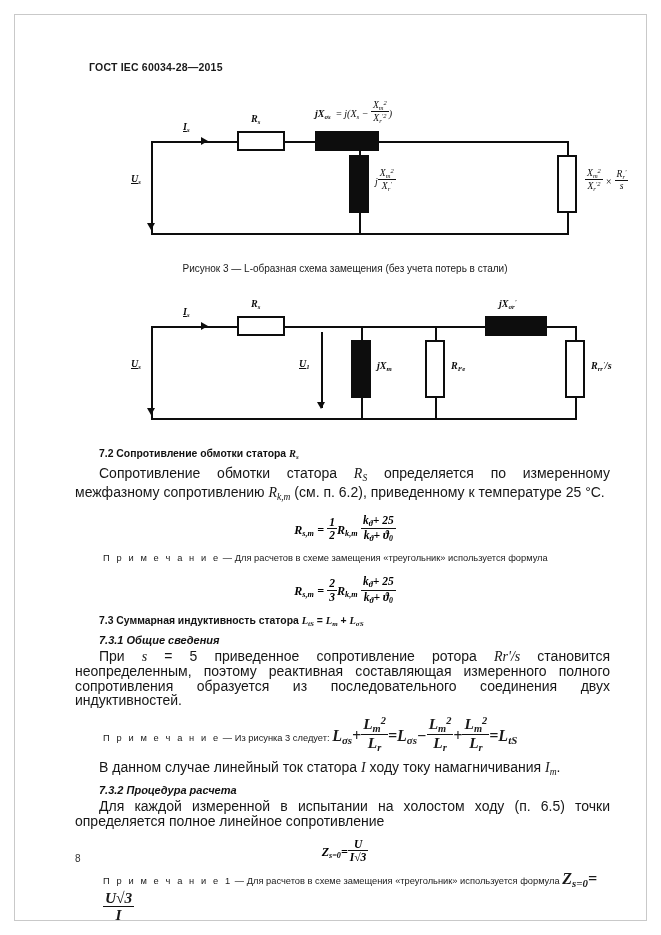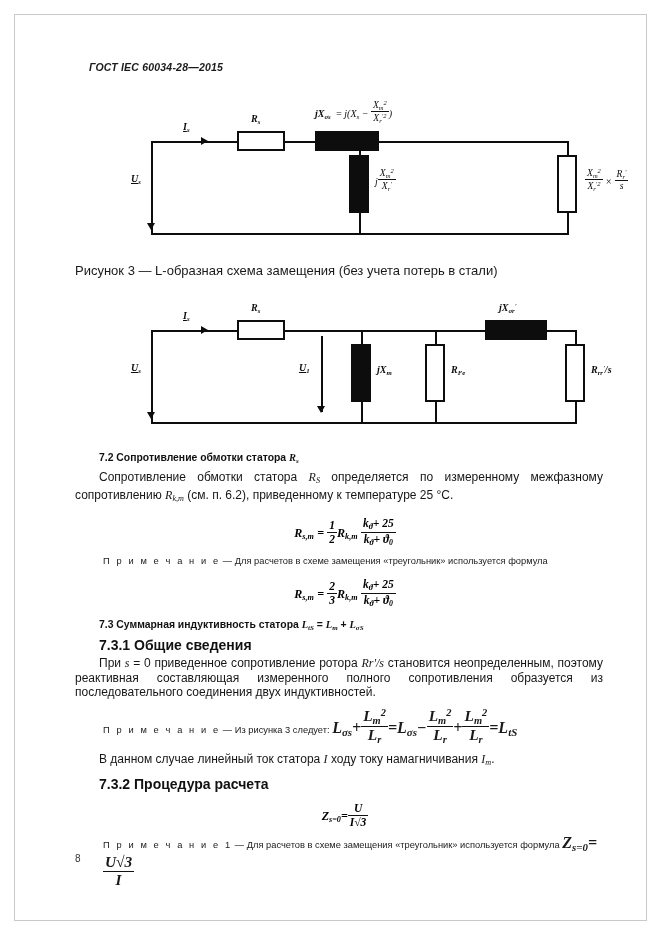--- a/index.html
+++ b/index.html
@@ -35,57 +35,57 @@
     width: 540px;
   }
 
   
   .doc-header {
     font-size: 10.5px;
     font-weight: bold;
     letter-spacing: 0.2px;
     color: #1a1a1a;
     margin: 0 0 20px 14px;
-    font-style: italic;
   }
 
   
   .para {
-    font-size: 12px;
+    font-size: 14px;
     line-height: 14.2px;
     color: #161616;
     text-align: justify;
-    margin: 0 12px 2px 0;
+    margin: 0 5px 2px 0;
   }
   .para.indent { text-indent: 24px; }
   .heading {
     font-size: 10.4px;
     font-weight: bold;
     color: #111;
     margin: 10px 0 5px 24px;
   }
   .subheading {
-    font-size: 14px;
+    font-size: 11px;
     font-weight: bold;
     color: #111;
     margin: 6px 0 3px 24px;
+    font-style: italic;
   }
   .note {
     font-size: 9.3px;
     color: #1a1a1a;
     margin: 8px 0 6px 28px;
     line-height: 13px;
   }
   .note .spaced {
     letter-spacing: 2.1px;
   }
   .caption {
-    font-size: 13px;
+    font-size: 10px;
     color: #1a1a1a;
-    text-align: left;
+    text-align: center;
     margin: 10px 0 0 0;
   }
   .eq-block {
     text-align: center;
     margin: 10px 0 8px 0;
   }
   .pageno {
     position: absolute;
     left: 60px;
     top: 838px;
@@ -285,36 +285,37 @@
         <span class="frac mb"><span class="num"><span>k</span><sub>ϑ</sub><span>+ 25</span></span><span><span>k</span><sub>ϑ</sub><span>+ ϑ</span><sub>0</sub></span></span>
       </div>
 
       <div class="heading">
         <span>7.3 </span><span>Суммарная индуктивность статора </span><span class="m">L</span><span class="m"><sub>tS</sub></span><span> = </span><span class="m">L</span><span class="m"><sub>m</sub></span><span> + </span><span class="m">L</span><span class="m"><sub>σS</sub></span>
       </div>
 
       <div class="subheading">7.3.1 Общие сведения</div>
 
       <div class="para indent">
-        <span>При </span><span class="m">s</span><span> = 0 приведенное сопротивление ротора </span><span class="m">Rr'/s</span><span> становится неопределенным, поэтому реактивная составляющая измеренного полного сопротивления образуется из последовательного соединения двух индуктивностей.</span>
+        <span>При </span><span class="m">s</span><span> = 5 приведенное сопротивление ротора </span><span class="m">Rr'/s</span><span> становится неопределенным, поэтому реактивная составляющая измеренного полного сопротивления образуется из последовательного соединения двух индуктивностей.</span>
       </div>
 
       <div class="note">
         <span class="spaced">П р и м е ч а н и е</span><span> — </span><span>Из рисунка 3 следует:</span>
         <span class="eq-inline">
           <span class="mb">L</span><span class="mb"><sub>σs</sub></span><span class="mb">+</span><span class="frac mb"><span class="num"><span>L</span><sub>m</sub><sup>2</sup></span><span><span>L</span><sub>r</sub></span></span><span class="mb">=</span><span class="mb">L</span><span class="mb"><sub>σs</sub></span><span class="mb">−</span><span class="frac mb"><span class="num"><span>L</span><sub>m</sub><sup>2</sup></span><span><span>L</span><sub>r</sub></span></span><span class="mb">+</span><span class="frac mb"><span class="num"><span>L</span><sub>m</sub><sup>2</sup></span><span><span>L</span><sub>r</sub></span></span><span class="mb">=</span><span class="mb">L</span><span class="mb"><sub>tS</sub></span>
         </span>
       </div>
 
       <div class="para indent">
         <span>В данном случае линейный ток статора </span><span class="m">I</span><span> ходу току намагничивания </span><span class="m">I</span><span class="m"><sub>m</sub></span><span>.</span>
       </div>
 
       <div class="subheading">7.3.2 Процедура расчета</div>
 
+      <div class="para indent">Для каждой измеренной в испытании на холостом ходу (п. 6.5) точки определяется полное линейное сопротивление</div>
 
       <div class="eq-block eq-big">
         <span class="mb">Z</span><span class="mb"><sub>s=0</sub></span><span class="mb">=</span><span class="frac mb"><span class="num">U</span><span><span>I</span><span>√3</span></span></span>
       </div>
 
       <div class="note">
         <span class="spaced">П р и м е ч а н и е   1</span><span> — </span><span>Для расчетов в схеме замещения «треугольник» используется формула</span>
         <span class="eq-inline">
           <span class="mb">Z</span><span class="mb"><sub>s=0</sub></span><span class="mb">=</span><span class="frac mb"><span class="num"><span>U</span><span>√3</span></span><span>I</span></span>
         </span>

